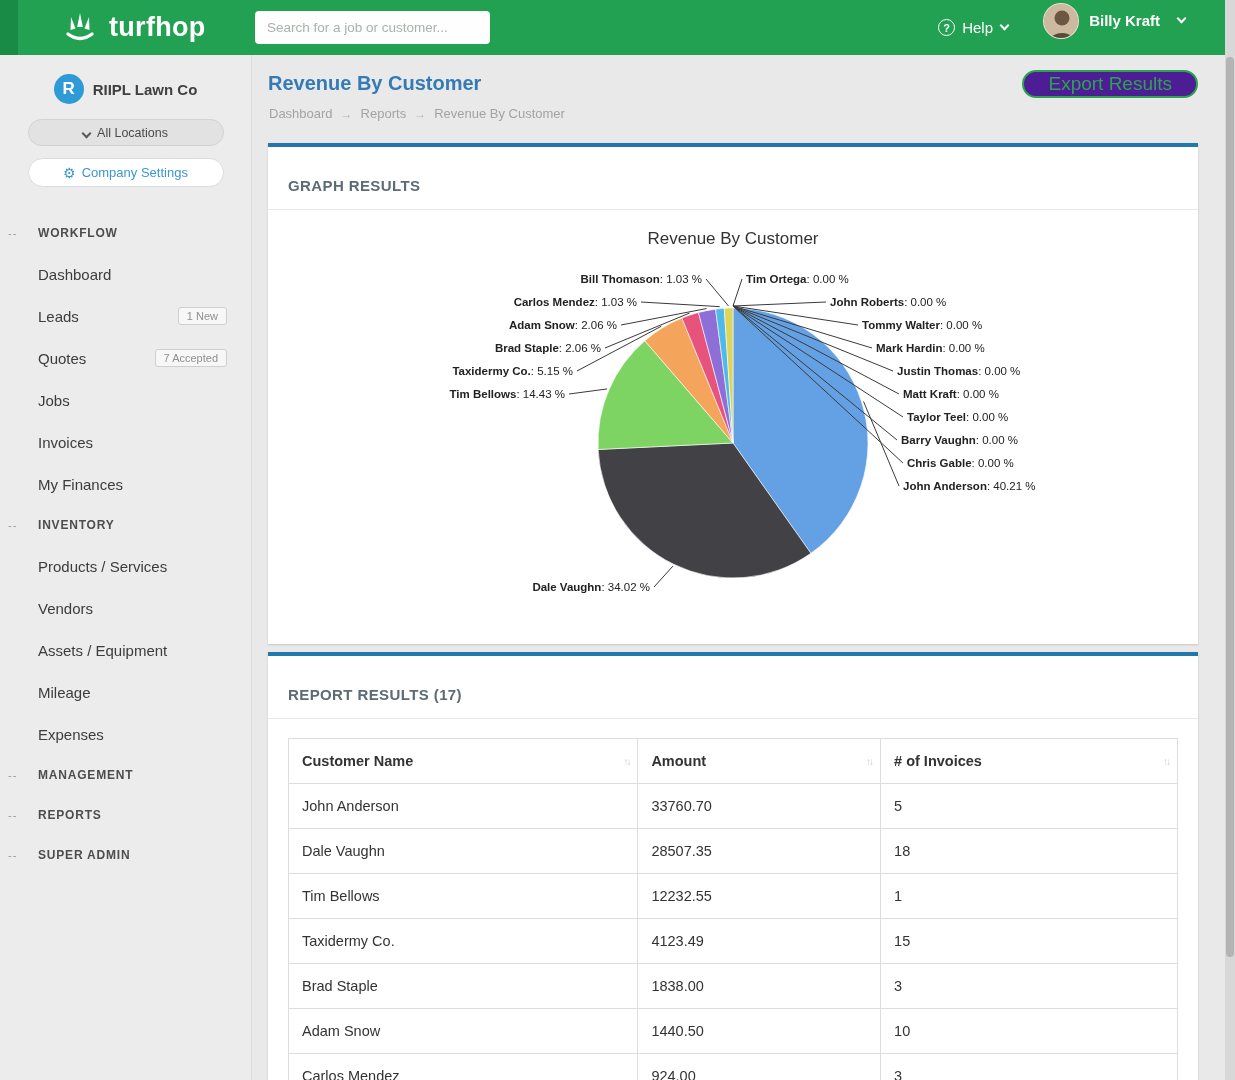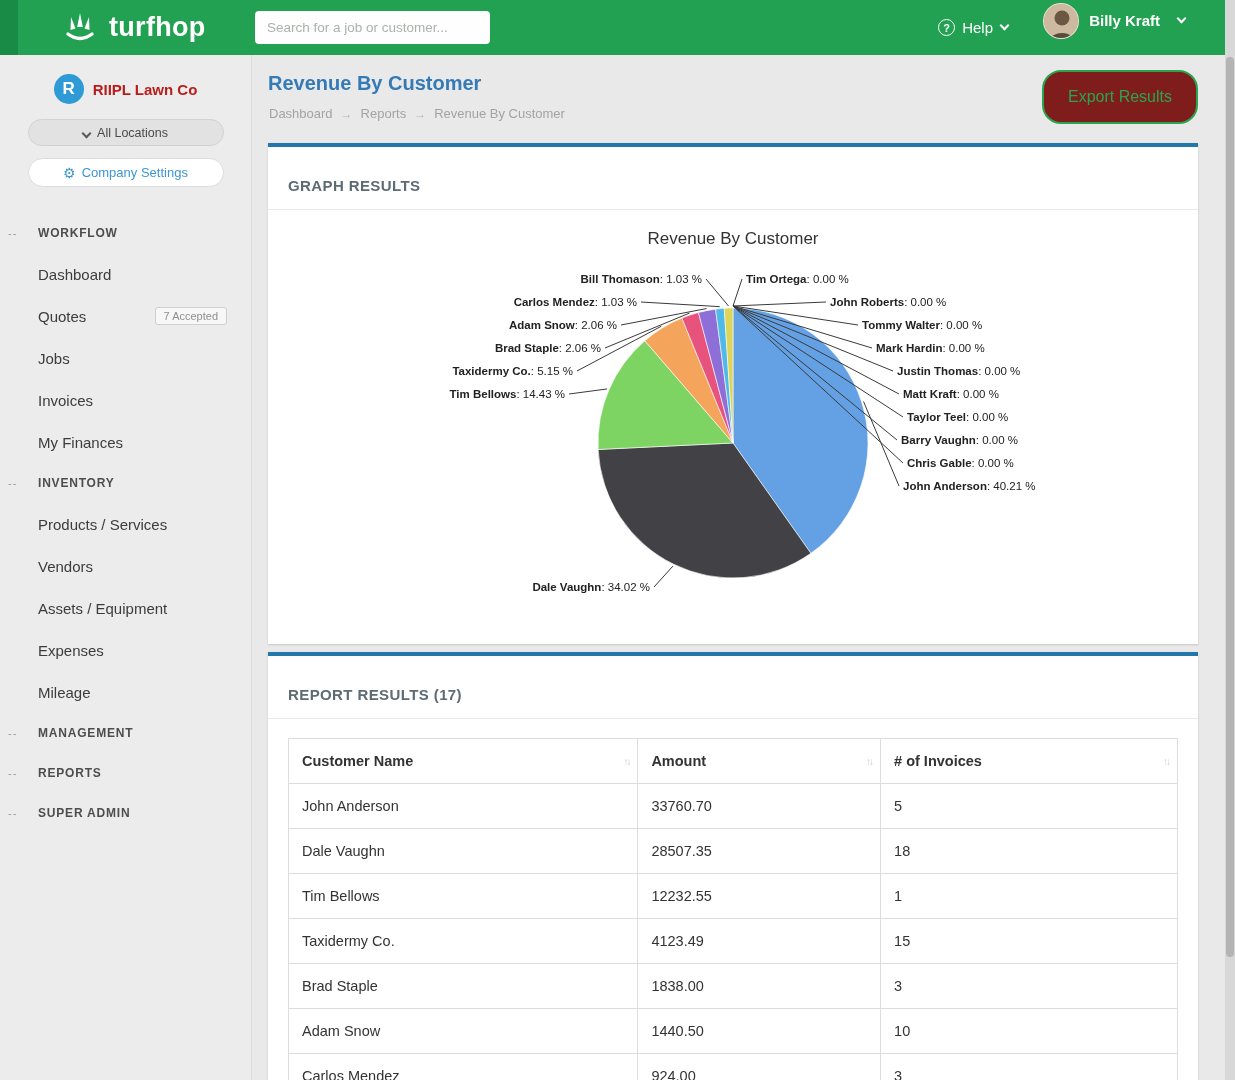--- a/index.html
+++ b/index.html
@@ -28,21 +28,21 @@
     font-size:11px;margin-right:7px;font-weight:bold;}
   .chev{width:7px;height:7px;border-right:2px solid currentColor;border-bottom:2px solid currentColor;display:inline-block;
     transform:rotate(45deg);margin-left:8px;margin-top:-5px;}
   .user{position:absolute;right:40px;top:0;height:41px;display:flex;align-items:center;color:#fff;font-size:15px;font-weight:bold;cursor:pointer;gap:10px;}
   .avatar{width:36px;height:36px;border-radius:50%;overflow:hidden;display:inline-block;border:1px solid rgba(255,255,255,.6);background:#cdb9a0;}
   
   .sidebar{position:absolute;left:0;top:55px;width:252px;height:1025px;background:#ececec;border-right:1px solid #dcdcdc;}
   .company{display:flex;align-items:center;justify-content:center;gap:9px;padding-top:19px;cursor:pointer;}
   .r-logo{width:30px;height:30px;border-radius:50%;background:#2e9ad6;color:#fff;font-weight:bold;font-size:17px;
     display:inline-flex;align-items:center;justify-content:center;}
-  .company-name{font-size:15px;font-weight:bold;color:#b91c1c;}
+  .company-name{font-size:15px;font-weight:bold;color:#404040;}
   .loc-btn{display:flex;align-items:center;justify-content:center;gap:7px;margin:15px auto 0;width:196px;height:27px;
     border-radius:14px;background:#e2e2e2;border:1px solid #d2d2d2;color:#4a4a4a;font-size:12.5px;cursor:pointer;
     font-family:"Liberation Sans",sans-serif;}
   .loc-btn .chev{border-color:#5a5a5a;margin:0 0 -2px 0;}
   .settings-btn{display:flex;align-items:center;justify-content:center;gap:6px;margin:12px auto 0;width:196px;height:29px;
     border-radius:15px;background:#fff;border:1px solid #dcdcdc;color:#3d96d2;font-size:13px;cursor:pointer;
     font-family:"Liberation Sans",sans-serif;}
   .gear{font-size:14px;line-height:1;}
   .nav{margin-top:26px;}
   .nav-section{position:relative;height:40px;display:flex;align-items:center;padding-left:38px;color:#4d4d4d;
@@ -52,22 +52,22 @@
     color:#3c3c3c;font-size:15px;cursor:pointer;}
   .badge{font-size:11px;color:#8f8f8f;border:1px solid #cfcfcf;background:#f7f7f7;border-radius:3px;padding:2px 8px;white-space:nowrap;}
   
   .main{position:absolute;left:252px;top:55px;width:973px;height:1025px;background:#e9e9e9;overflow:hidden;}
   .page-head{position:relative;height:88px;}
   .page-head h1{position:absolute;left:16px;top:17px;margin:0;font-size:20px;font-weight:bold;color:var(--title_blue);}
   .breadcrumb{position:absolute;left:17px;top:51px;font-size:13px;color:#a3a3a3;}
   .bc-sep{margin:0 8px;color:#b5b5b5;font-size:12px;}
   .bc-item{cursor:pointer;}
   .bc-item.current{cursor:default;}
-  .export{position:absolute;right:27px;top:15px;height:54px;padding:0 24px;border-radius:19px;background:#7f1d1d;
-    border:2px solid var(--export_green);color:var(--export_green);font-size:16px;cursor:pointer;font-family:"Liberation Sans",sans-serif;}
+  .export{position:absolute;right:27px;top:15px;height:28px;padding:0 24px;border-radius:19px;background:#4c1d95;
+    border:2px solid var(--export_green);color:var(--export_green);font-size:19px;cursor:pointer;font-family:"Liberation Sans",sans-serif;}
   .card{margin:0 27px 8px 16px;background:#fff;border-top:4px solid var(--accent_blue);box-shadow:0 1px 2px rgba(0,0,0,.15);}
   .card-header{padding:17px 20px 15px;color:#5d6b75;font-weight:bold;font-size:15px;letter-spacing:.4px;border-bottom:1px solid #e9e9e9;margin-top:13px;}
   .chart-area{height:434px;display:flex;justify-content:center;align-items:flex-start;}
   svg text{font-family:"Liberation Sans",sans-serif;}
   
   .table-wrap{padding:19px 20px 20px;}
   table{width:100%;border-collapse:collapse;}
   th,td{border:1px solid #ddd;text-align:left;}
   th{padding:14px 26px 14px 13px;font-size:14.5px;color:#333;position:relative;cursor:pointer;}
   td{padding:14px 13px;font-size:14.5px;color:#333;}
@@ -126,20 +126,24 @@
     </button>
     <nav class="nav">
         <div class="nav-section">
           <span class="nav-dash">--</span>
           <span>WORKFLOW</span>
         </div>
         <div class="nav-item">
           <span>Dashboard</span>
         </div>
         <div class="nav-item">
+          <span>Leads</span>
+          <span class="badge">1 New</span>
+        </div>
+        <div class="nav-item">
           <span>Quotes</span>
           <span class="badge">7 Accepted</span>
         </div>
         <div class="nav-item">
           <span>Jobs</span>
         </div>
         <div class="nav-item">
           <span>Invoices</span>
         </div>
         <div class="nav-item">
@@ -152,24 +156,24 @@
         <div class="nav-item">
           <span>Products / Services</span>
         </div>
         <div class="nav-item">
           <span>Vendors</span>
         </div>
         <div class="nav-item">
           <span>Assets / Equipment</span>
         </div>
         <div class="nav-item">
+          <span>Mileage</span>
+        </div>
+        <div class="nav-item">
           <span>Expenses</span>
-        </div>
-        <div class="nav-item">
-          <span>Mileage</span>
         </div>
         <div class="nav-section">
           <span class="nav-dash">--</span>
           <span>MANAGEMENT</span>
         </div>
         <div class="nav-section">
           <span class="nav-dash">--</span>
           <span>REPORTS</span>
         </div>
         <div class="nav-section">

